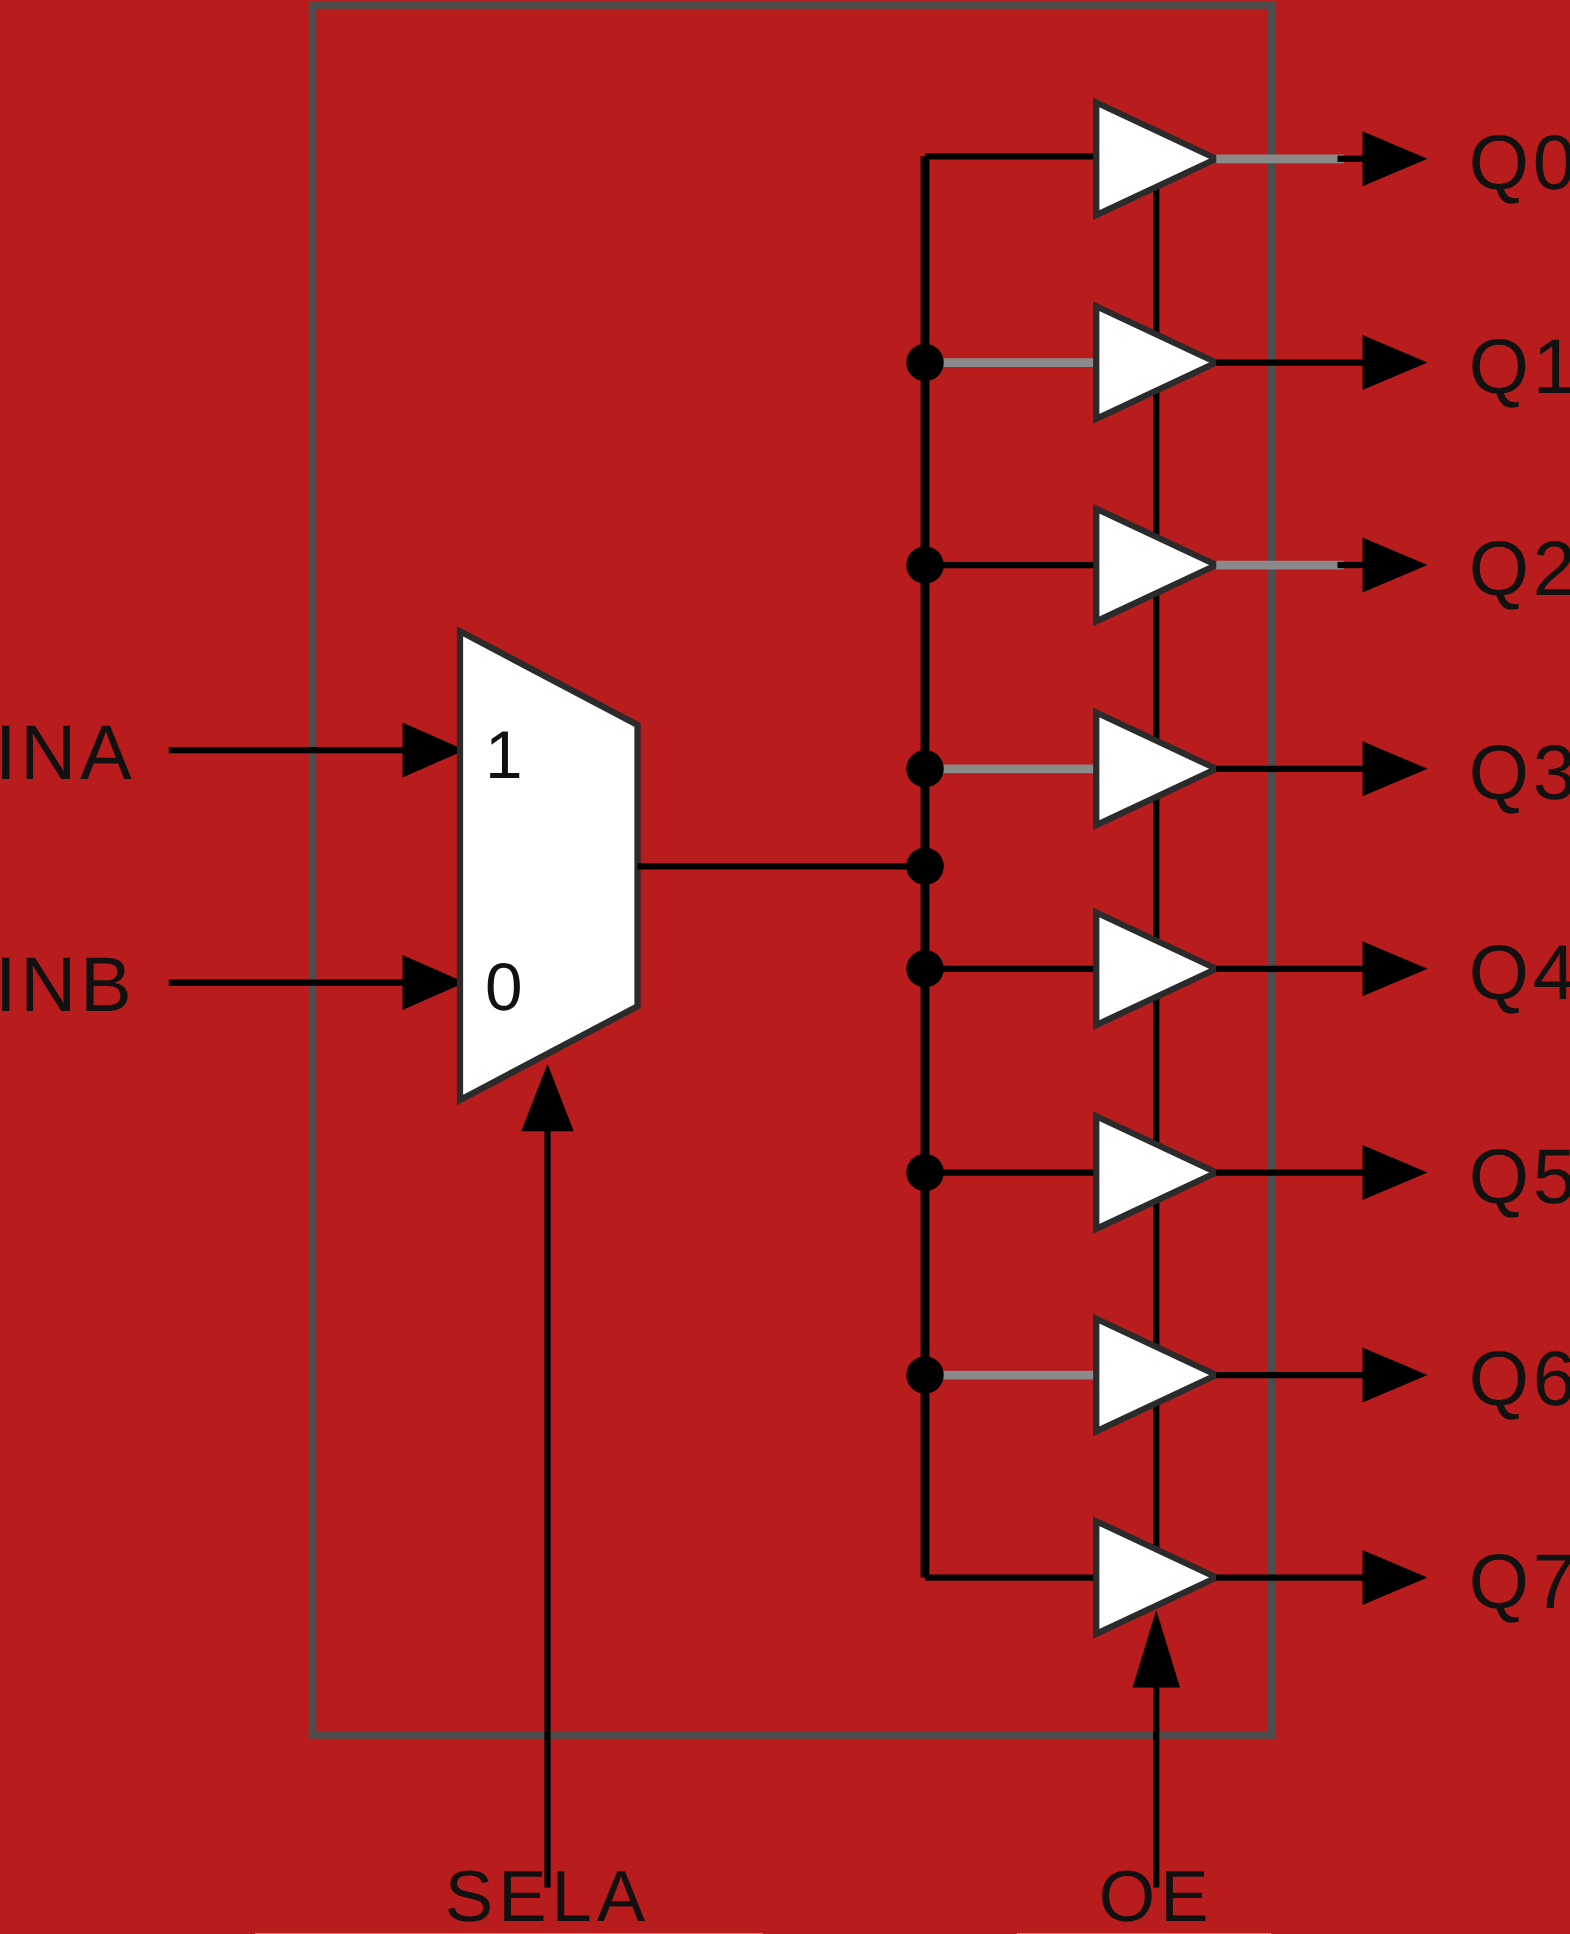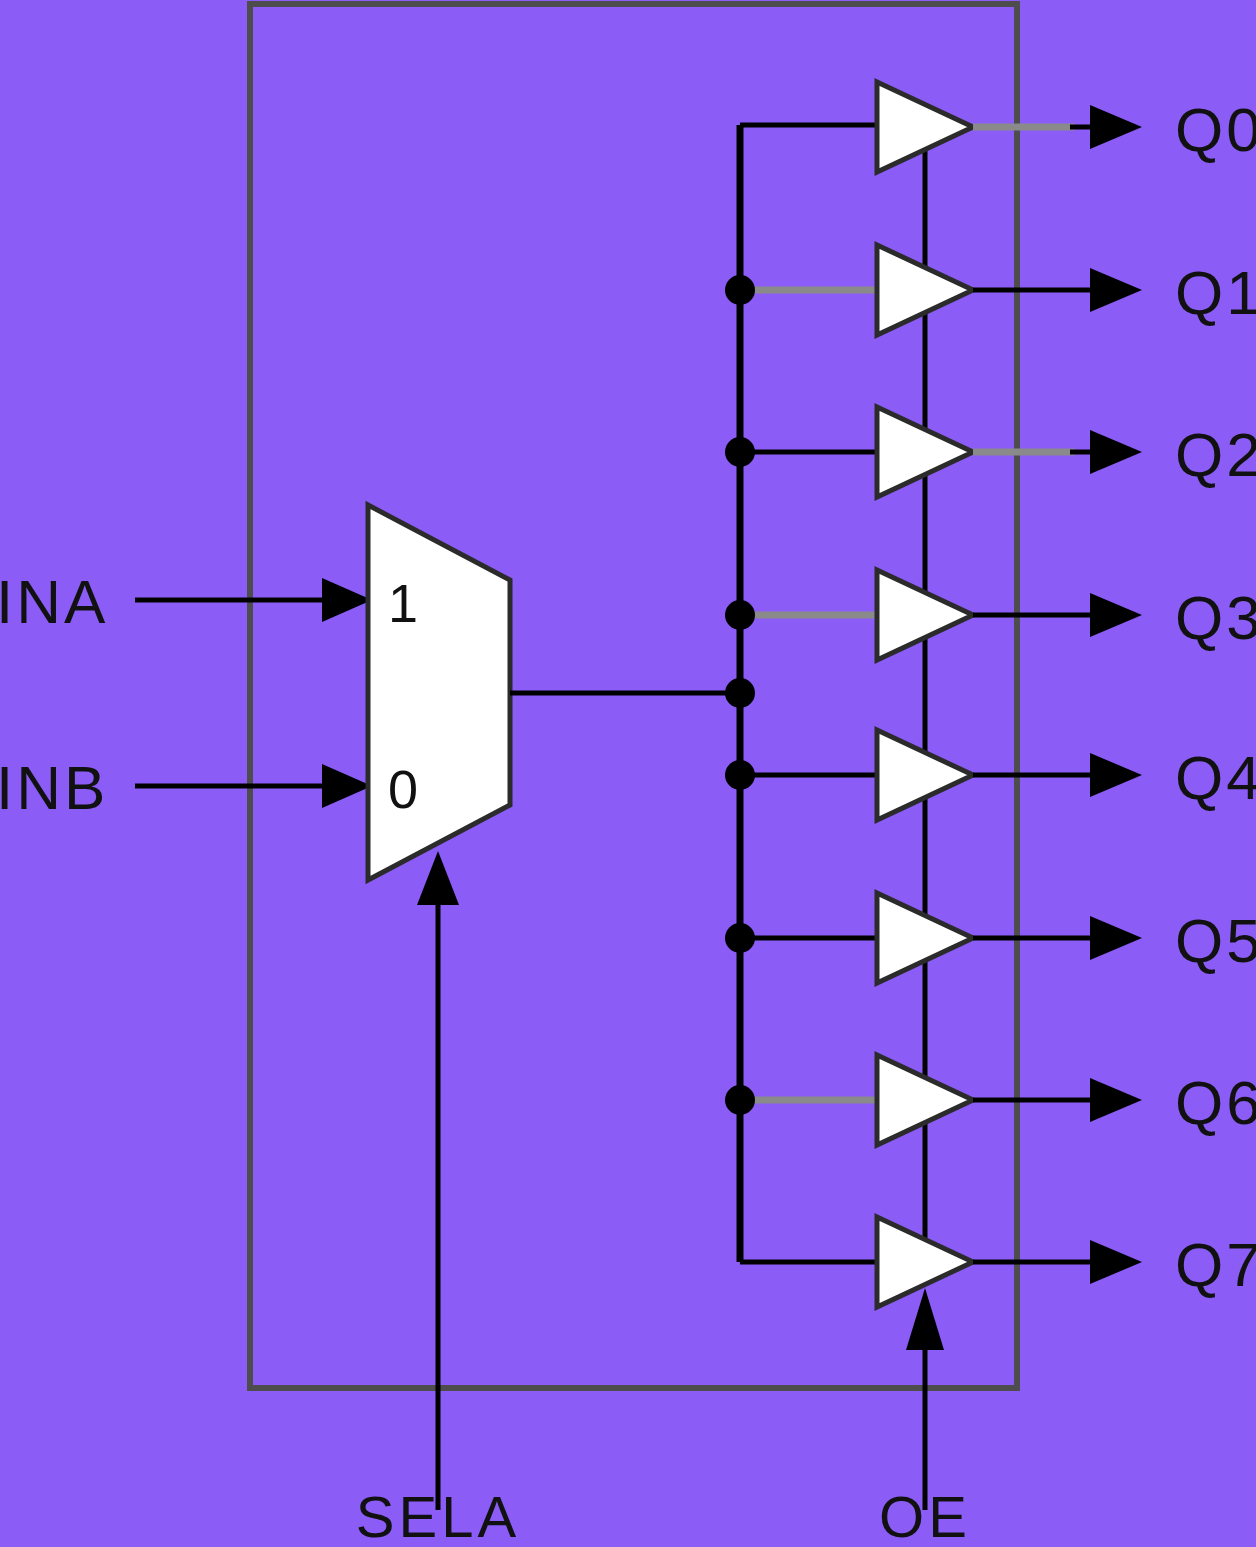--- a/index.html
+++ b/index.html
@@ -4,21 +4,21 @@
 <style>
   html, body {
     margin: 0;
     padding: 0;
     background: #ffffff;
   }
   #canvas {
     position: relative;
     width: 1256px;
     height: 1547px;
-    background: #8b5cf6;
+    background: #b91c1c;
     font-family: "Liberation Sans", sans-serif;
     overflow: hidden;
   }
   svg#diagram {
     position: absolute;
     left: 0;
     top: 0;
     width: 1256px;
     height: 1547px;
   }

